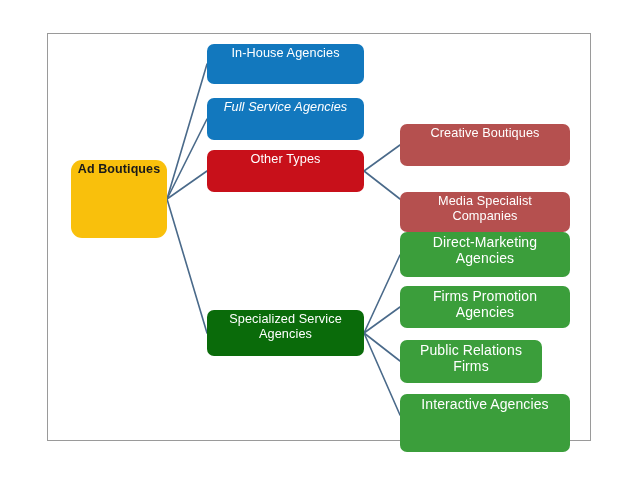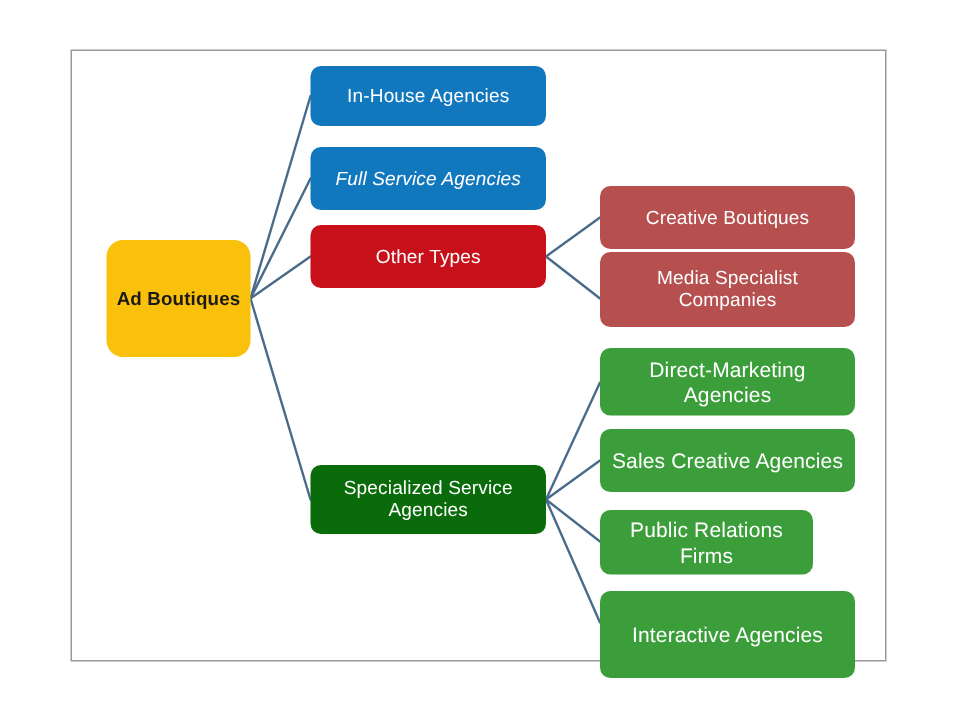--- a/index.html
+++ b/index.html
@@ -36,21 +36,21 @@
     left: 0;
     top: 0;
     width: 638px;
     height: 479px;
     pointer-events: none;
   }
   .node {
     position: absolute;
     box-sizing: border-box;
     display: flex;
-    align-items: center;
+    align-items: flex-start;
     justify-content: center;
     text-align: center;
     border-radius: 7px;
     color: #ffffff;
     line-height: 1.16;
     padding: 2px 6px;
     letter-spacing: 0.1px;
   }
   .node span {
     display: block;
@@ -126,30 +126,30 @@
   </div>
 
   <div class="node node-red" style="left:207px; top:150px; width:157px; height:42px;">
     <span>Other Types</span>
   </div>
 
   <div class="node node-maroon" style="left:400px; top:124px; width:170px; height:42px;">
     <span>Creative Boutiques</span>
   </div>
 
-  <div class="node node-maroon" style="left:400px; top:168px; width:170px; height:50px;">
+  <div class="node node-maroon" style="left:400px; top:192px; width:170px; height:40px;">
     <span>Media Specialist Companies</span>
   </div>
 
   <div class="node node-green" style="left:400px; top:232px; width:170px; height:45px;">
     <span>Direct-Marketing Agencies</span>
   </div>
 
   <div class="node node-green" style="left:400px; top:286px; width:170px; height:42px;">
-    <span>Sales Creative Agencies</span>
+    <span>Firms Promotion Agencies</span>
   </div>
 
   <div class="node node-green" style="left:400px; top:340px; width:142px; height:43px;">
     <span>Public Relations Firms</span>
   </div>
 
   <div class="node node-green" style="left:400px; top:394px; width:170px; height:58px;">
     <span>Interactive Agencies</span>
   </div>
 

